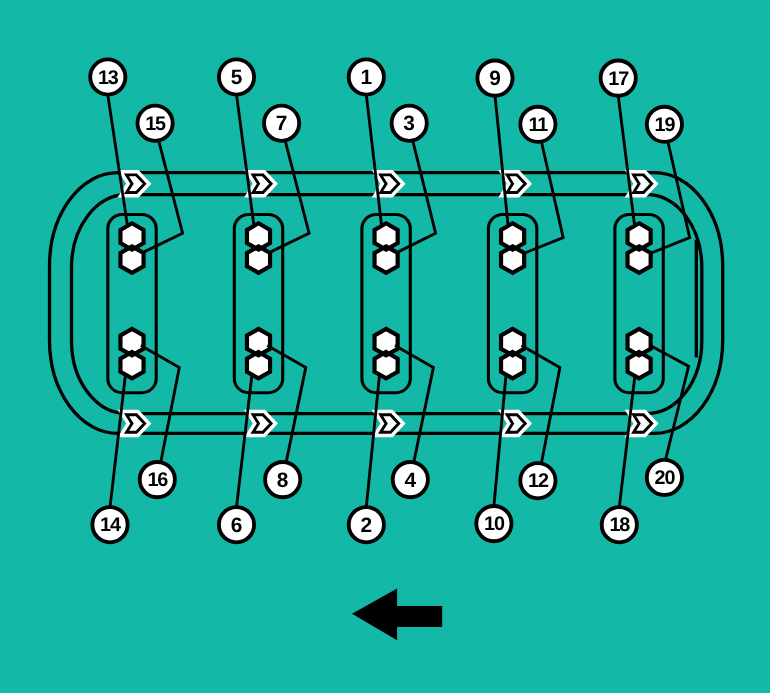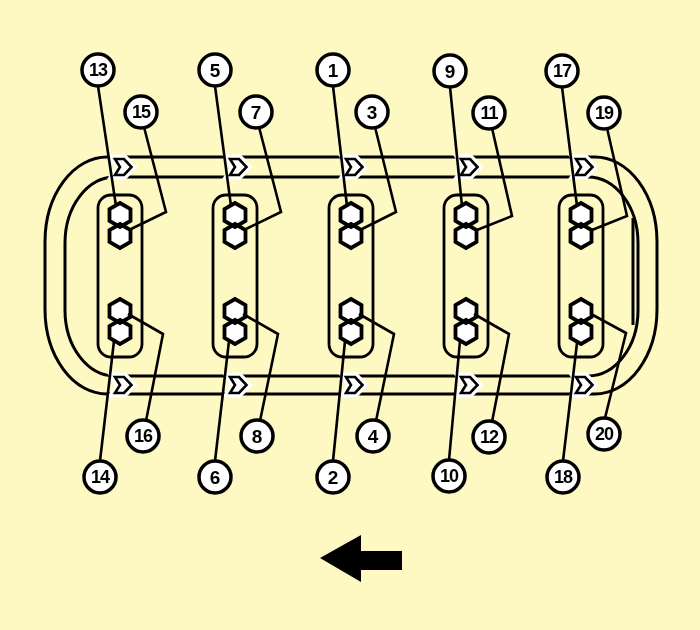--- a/index.html
+++ b/index.html
@@ -4,21 +4,21 @@
 <style>
   html, body {
     margin: 0;
     padding: 0;
     background: #ffffff;
   }
   #canvas {
     position: relative;
     width: 700px;
     height: 630px;
-    background: #fef9c3;
+    background: #14b8a6;
     overflow: hidden;
   }
   #canvas svg {
     position: absolute;
     left: 0;
     top: 0;
   }
   .callout-label-text {
     font-family: "Liberation Sans", "DejaVu Sans", sans-serif;
     font-weight: bold;

